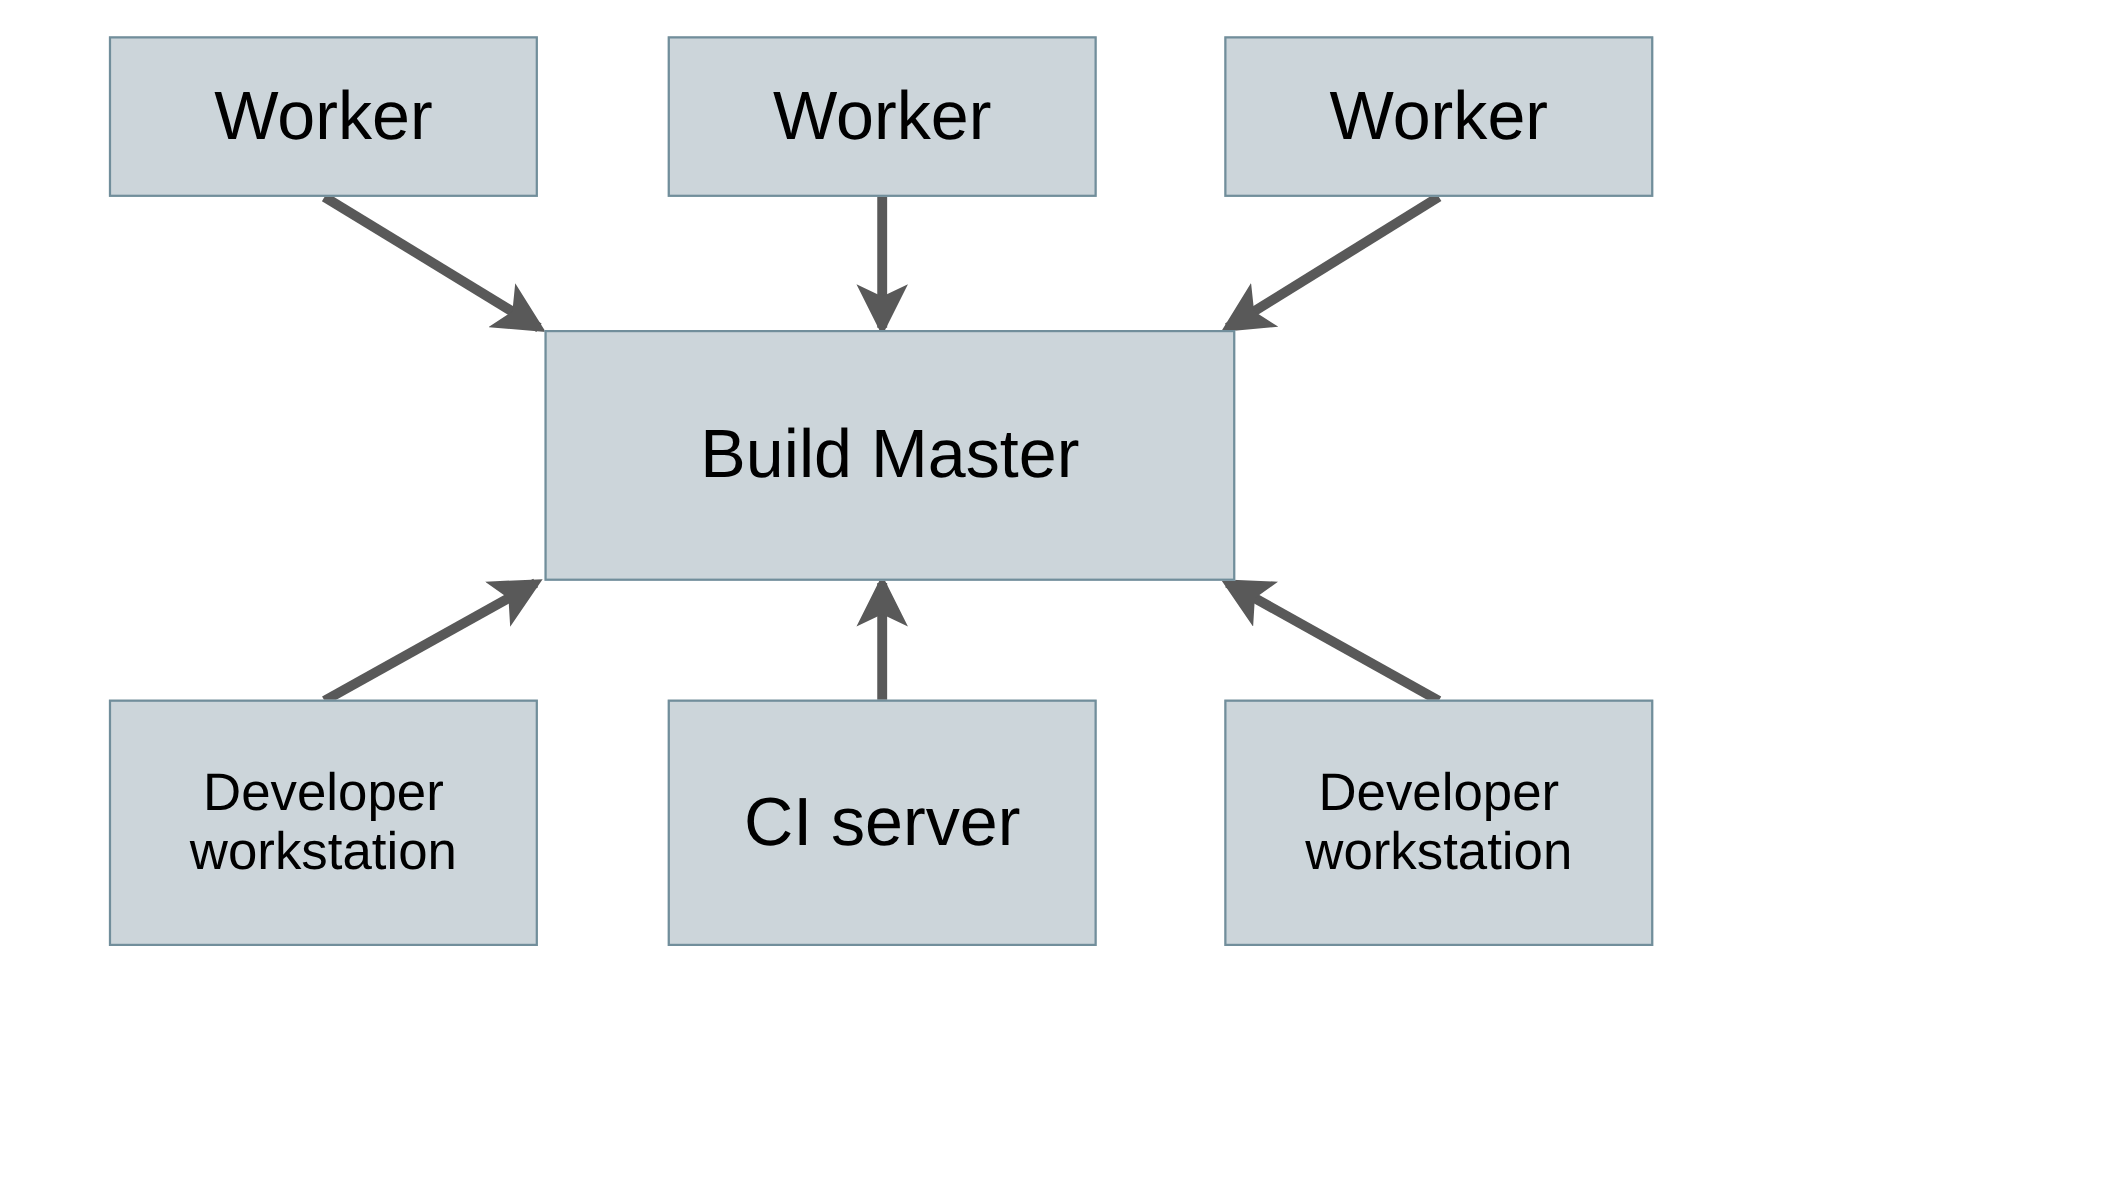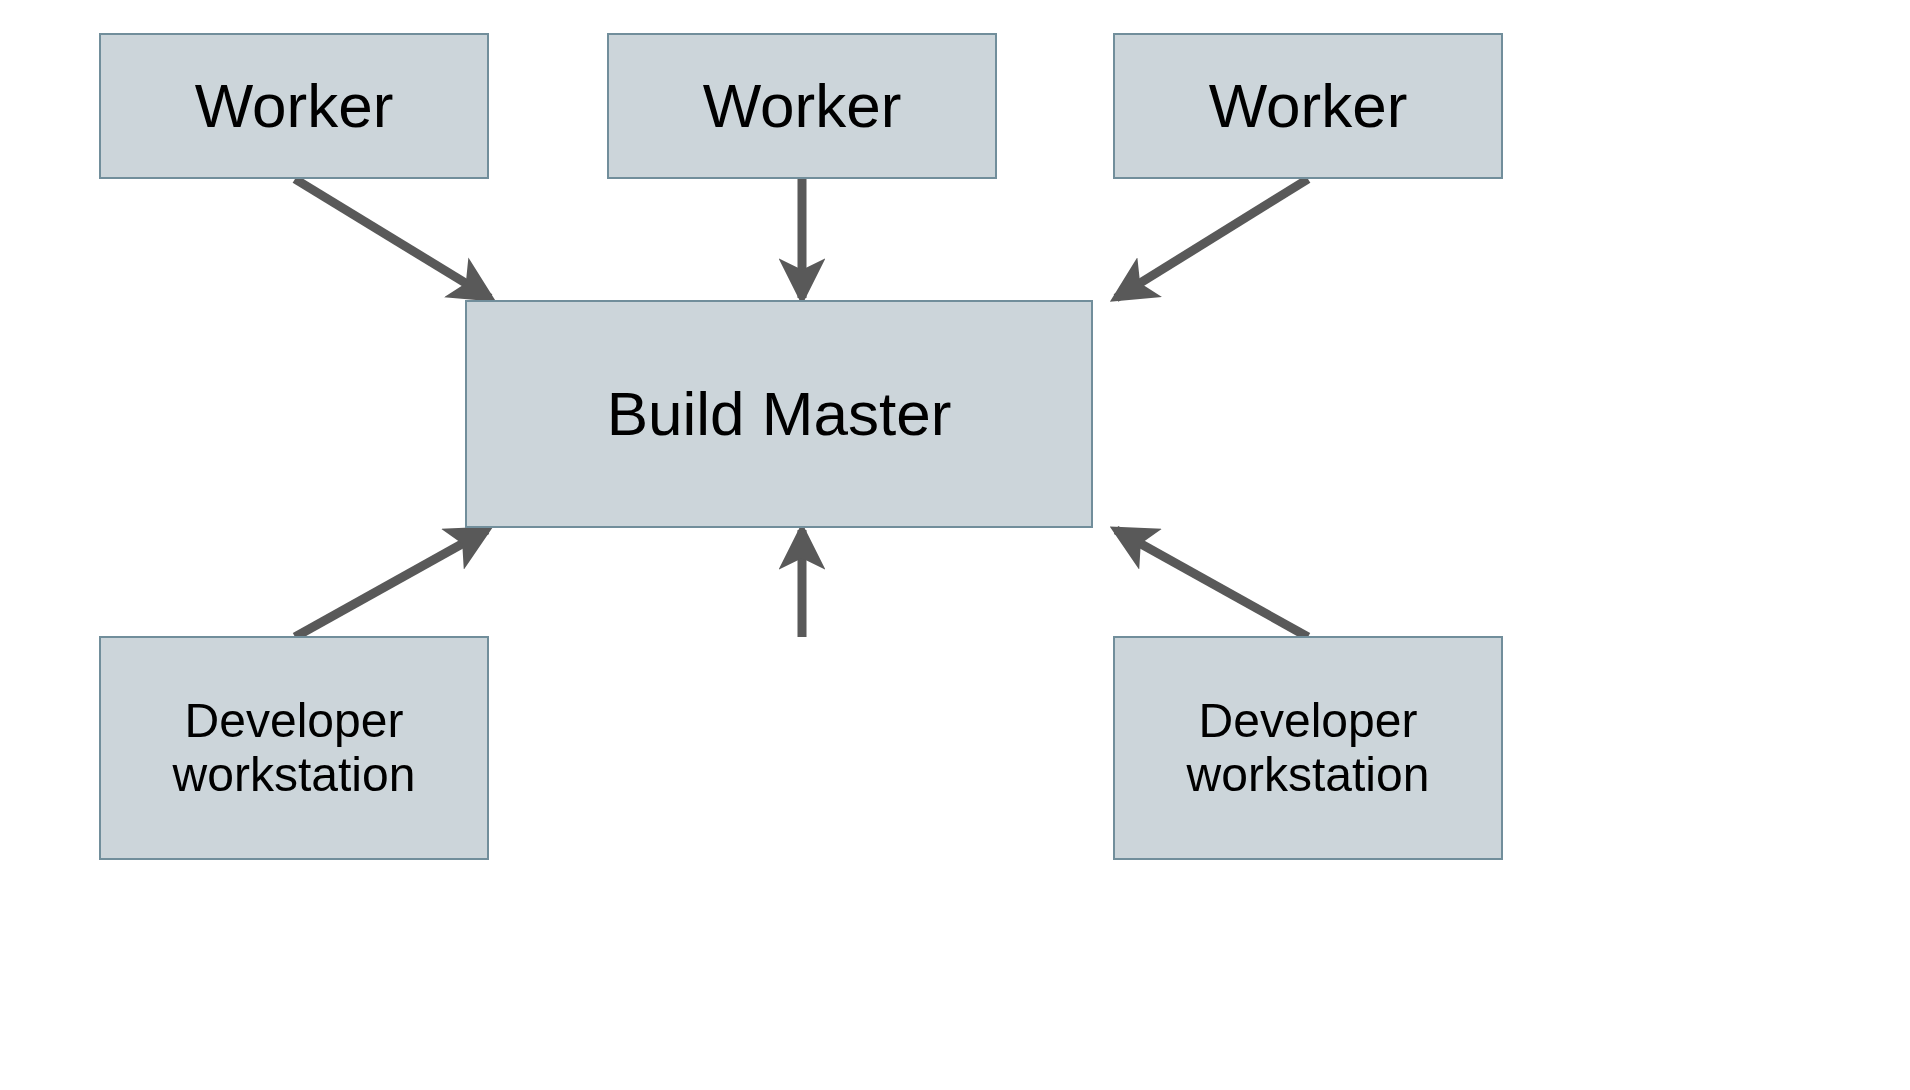--- a/index.html
+++ b/index.html
@@ -76,28 +76,31 @@
   </div>
 
   <div class="node fs-worker" style="left: 607px; top: 33px; width: 390px; height: 146px; background: rgb(204, 213, 218); border-color: rgb(113, 142, 155); color: rgb(0, 0, 0);">
     <span class="node-label">Worker</span>
   </div>
 
   <div class="node fs-worker" style="left: 1113px; top: 33px; width: 390px; height: 146px; background: rgb(204, 213, 218); border-color: rgb(113, 142, 155); color: rgb(0, 0, 0);">
     <span class="node-label">Worker</span>
   </div>
 
-  <div class="node fs-master" style="left: 465px; top: 300px; width: 628px; height: 228px; background: rgb(204, 213, 218); border-color: rgb(113, 142, 155); color: rgb(0, 0, 0);">
+  <div class="node fs-master" style="left: 495px; top: 300px; width: 628px; height: 228px; background: rgb(204, 213, 218); border-color: rgb(113, 142, 155); color: rgb(0, 0, 0);">
     <span class="node-label">Build Master</span>
   </div>
 
   <div class="node fs-bottom" style="left: 99px; top: 636px; width: 390px; height: 224px; background: rgb(204, 213, 218); border-color: rgb(113, 142, 155); color: rgb(0, 0, 0);">
     <span class="node-label">Developer
 workstation</span>
   </div>
 
+  <div class="node fs-ci" style="left: 607px; top: 636px; width: 390px; height: 224px; background: rgb(204, 213, 218); border-color: rgb(113, 142, 155); color: rgb(0, 0, 0);">
+    <span class="node-label">CI server</span>
+  </div>
 
   <div class="node fs-bottom" style="left: 1113px; top: 636px; width: 390px; height: 224px; background: rgb(204, 213, 218); border-color: rgb(113, 142, 155); color: rgb(0, 0, 0);">
     <span class="node-label">Developer
 workstation</span>
   </div>
 
 </div>
 
 </body></html>

